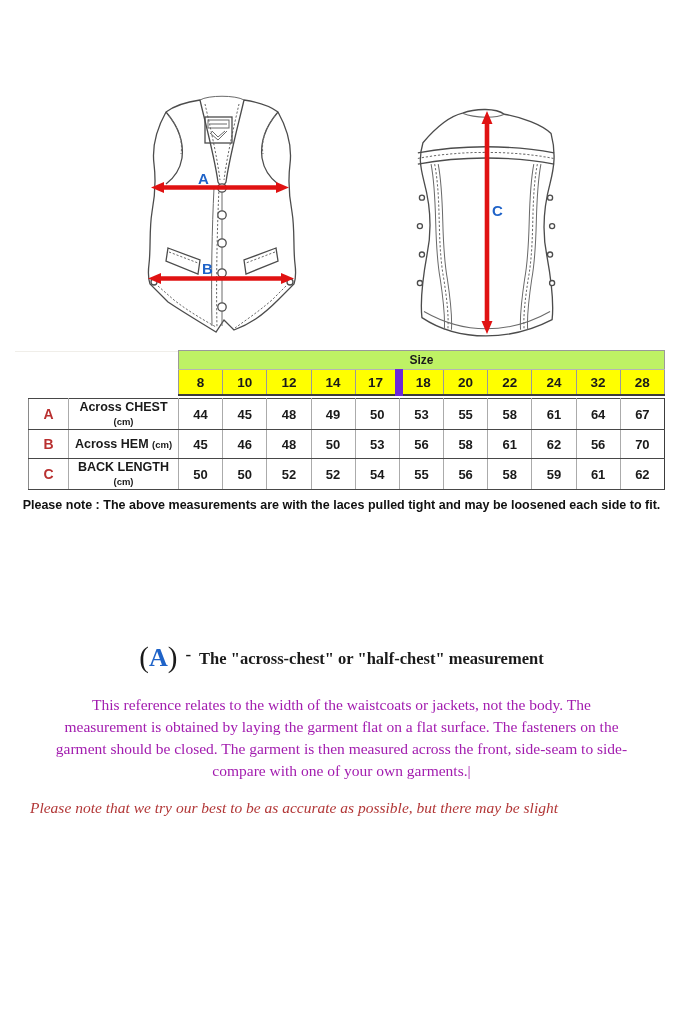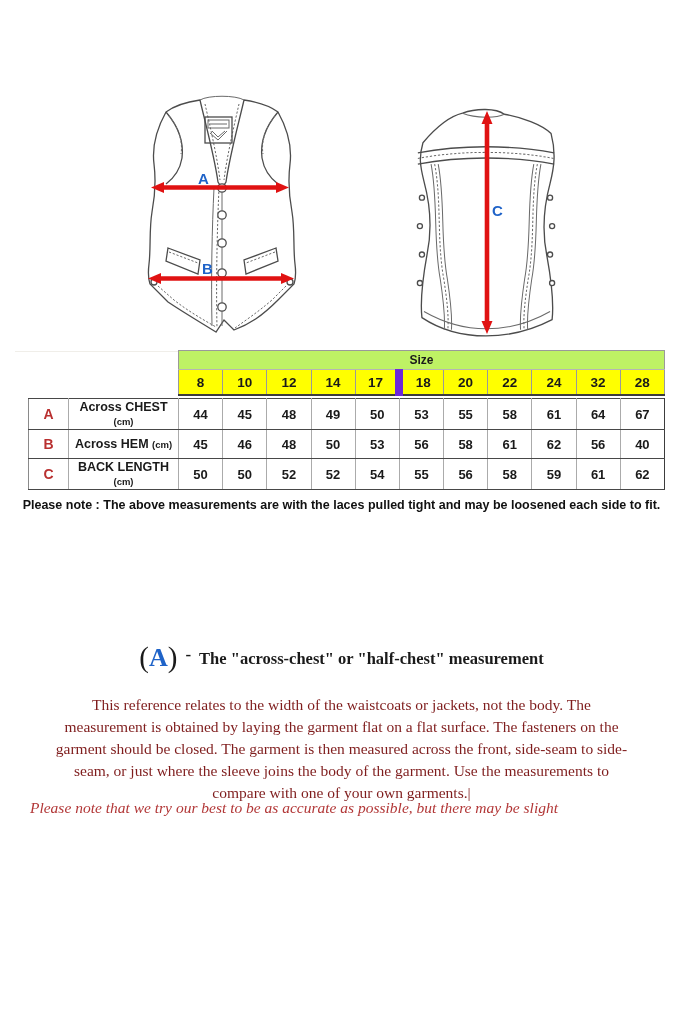--- a/index.html
+++ b/index.html
@@ -49,21 +49,21 @@
   
   .laces-note{position:absolute;left:0;top:498px;width:683px;text-align:center;
       font:bold 12.5px "Liberation Sans",sans-serif;color:#111;}
   .heading{position:absolute;left:0;top:641px;width:683px;text-align:center;
       font-family:"Liberation Serif",serif;white-space:nowrap;}
   .heading .h-paren{font-size:29px;font-weight:normal;vertical-align:-3px;}
   .heading .h-letter{font-size:26px;font-weight:bold;color:var(--label-blue);vertical-align:-2px;}
   .heading .h-dash{font-size:17px;font-weight:bold;vertical-align:4px;padding:0 4px;}
   .heading .h-title{font-size:16.5px;font-weight:bold;}
   .body-lines{position:absolute;left:0;top:694px;width:683px;text-align:center;
-      font:15.5px "Liberation Serif",serif;line-height:22px;color:#7f1d1d;}
+      font:15.5px "Liberation Serif",serif;line-height:22px;color:#a21caf;}
   .disclaimer{position:absolute;left:0;top:797px;width:588px;text-align:center;
       font:italic 15.5px "Liberation Serif",serif;line-height:22.5px;color:var(--disclaimer-red);}
 </style>
 </head>
 <body>
 
 <div class="canvas">
 
   <svg class="abs sketch" style="left:138px;top:88px;" width="168" height="248" viewBox="0 0 168 248">
     <path d="M 62,12 C 48,14 36,18 28,24 C 18,42 14,60 16,76 C 18,92 17,108 14,124
@@ -217,21 +217,21 @@
       <td class="val fv">45</td>
       <td class="val">46</td>
       <td class="val">48</td>
       <td class="val">50</td>
       <td class="val">53</td>
       <td class="val dk">56</td>
       <td class="val">58</td>
       <td class="val">61</td>
       <td class="val">62</td>
       <td class="val">56</td>
-      <td class="val">40</td>
+      <td class="val">70</td>
     </tr>
     <tr>
       <td class="letter">C</td>
       <td class="mlabel">
         <span>BACK LENGTH</span>
         <span class="unit">(cm)</span>
       </td>
       <td class="val fv">50</td>
       <td class="val">50</td>
       <td class="val">52</td>
@@ -252,21 +252,20 @@
   <div class="heading">
     <span class="h-paren">(</span><span class="h-letter">A</span><span class="h-paren">)</span>
     <span class="h-dash">-</span>
     <span class="h-title">The "across-chest" or "half-chest" measurement</span>
   </div>
 
   <div class="body-lines">
     <div>This reference relates to the width of the waistcoats or jackets, not the body. The</div>
     <div>measurement is obtained by laying the garment flat on a flat surface. The fasteners on the</div>
     <div>garment should be closed. The garment is then measured across the front, side-seam to side-</div>
-    <div>seam, or just where the sleeve joins the body of the garment. Use the measurements to</div>
     <div>compare with one of your own garments.|</div>
   </div>
 
   <div class="disclaimer">
     <div>Please note that we try our best to be as accurate as possible, but there may  be slight</div>
   </div>
 
 </div>
 
 </body></html>

